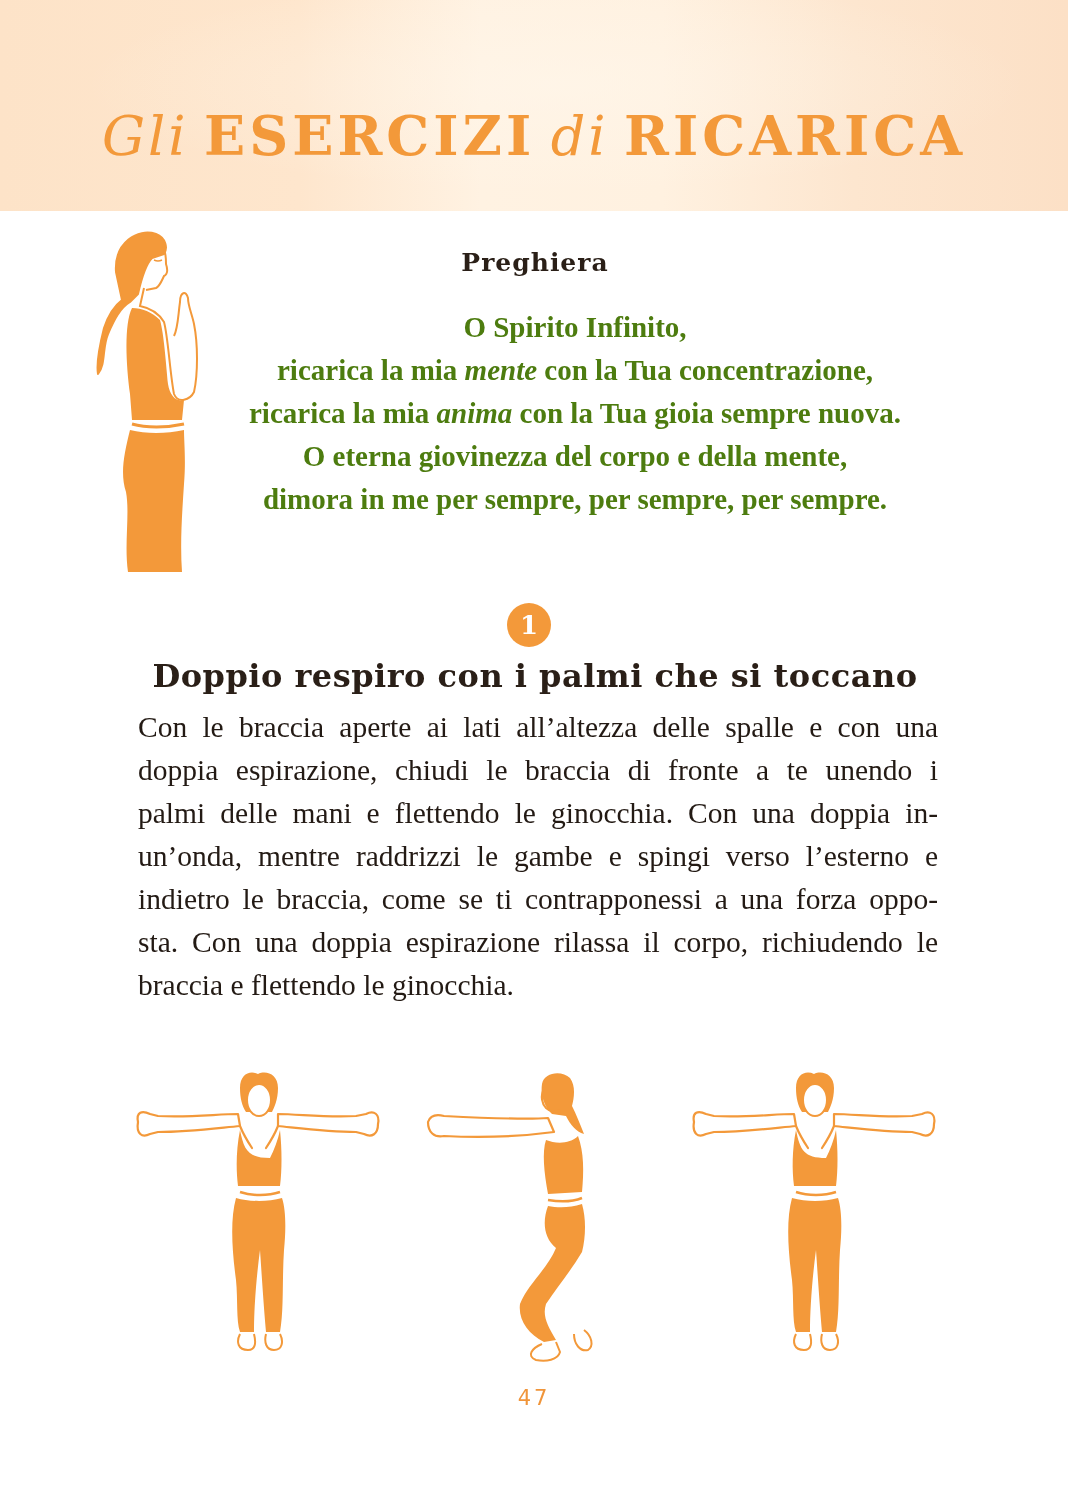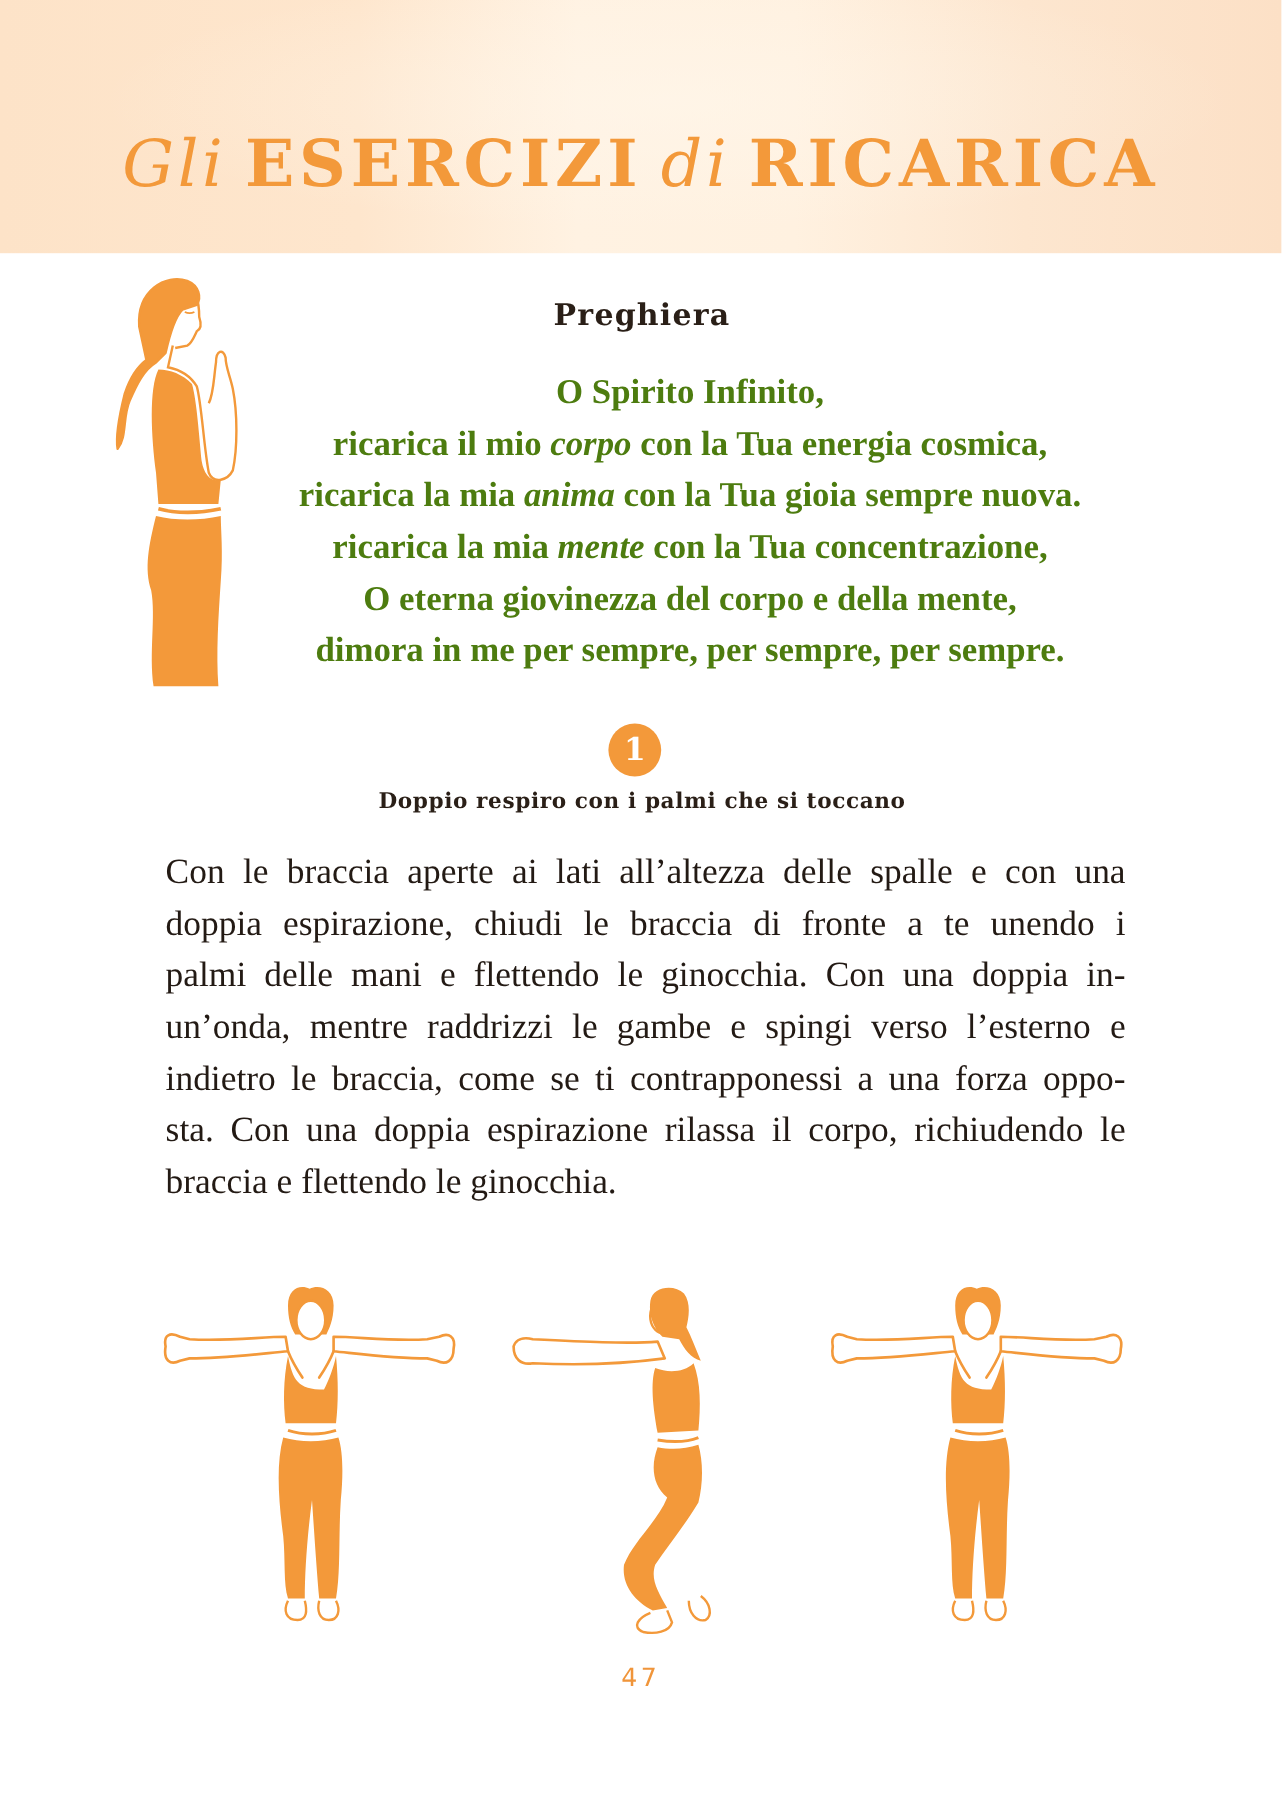--- a/index.html
+++ b/index.html
@@ -37,21 +37,21 @@
   .prayer-lines .line { display: block; white-space: nowrap; }
   .prayer-lines em { font-style: italic; }
 
   .step-badge {
     position: absolute; left: 507px; top: 603px; width: 44px; height: 44px; border-radius: 50%;
     background: #f3993a; color: #ffffff; font-family: "DejaVu Serif", serif; font-weight: bold;
     font-size: 26px; line-height: 44px; text-align: center;
   }
   .step-title {
     position: absolute; left: 100px; width: 870px; top: 657px; text-align: center;
-    font-family: "DejaVu Serif", serif; font-weight: bold; font-size: 18px; color: #2a1f17; letter-spacing: 0.5px;
+    font-family: "DejaVu Serif", serif; font-weight: bold; font-size: 32px; color: #2a1f17; letter-spacing: 0.5px;
     white-space: nowrap;
   }
   .step-body {
     position: absolute; left: 138px; width: 800px; top: 706px;
     color: #231a14; font-size: 29.5px; line-height: 43px; text-align: justify;
   }
   .step-body .line { display: block; text-align: justify; text-align-last: justify; white-space: nowrap; }
   .step-body .line.last { text-align-last: left; }
 
   .figure { position: absolute; }
@@ -90,23 +90,22 @@
 
   <path d="M38 200 C52 204 72 204 90 200" fill="none" stroke="#f3993a" stroke-width="3"></path>
 
   <path d="M36 206 C30 230 26 250 32 268 C36 290 30 320 34 348 L88 348 C86 320 88 290 90 260 C92 236 90 218 90 206 C72 210 52 210 36 206 Z" fill="#f3993a"></path>
 </svg>
 
 <div class="prayer-title">Preghiera</div>
 
 <div class="prayer-lines">
   <span class="line"><span>O Spirito Infinito,</span></span>
-  <span class="line"><span>ricarica il mio </span><em>corpo</em><span> con la Tua energia cosmica,</span></span>
+  <span class="line"><span>ricarica la mia </span><em>mente</em><span> con la Tua concentrazione,</span></span>
   <span class="line"><span>ricarica la mia </span><em>anima</em><span> con la Tua gioia sempre nuova.</span></span>
-  <span class="line"><span>ricarica la mia </span><em>mente</em><span> con la Tua concentrazione,</span></span>
   <span class="line"><span>O eterna giovinezza del corpo e della mente,</span></span>
   <span class="line"><span>dimora in me per sempre, per sempre, per sempre.</span></span>
 </div>
 
 <div class="step-badge">1</div>
 <div class="step-title">Doppio respiro con i palmi che si toccano</div>
 
 <div class="step-body">
   <span class="line">Con le braccia aperte ai lati all’altezza delle spalle e con una</span>
   <span class="line">doppia espirazione, chiudi le braccia di fronte a te unendo i</span>

